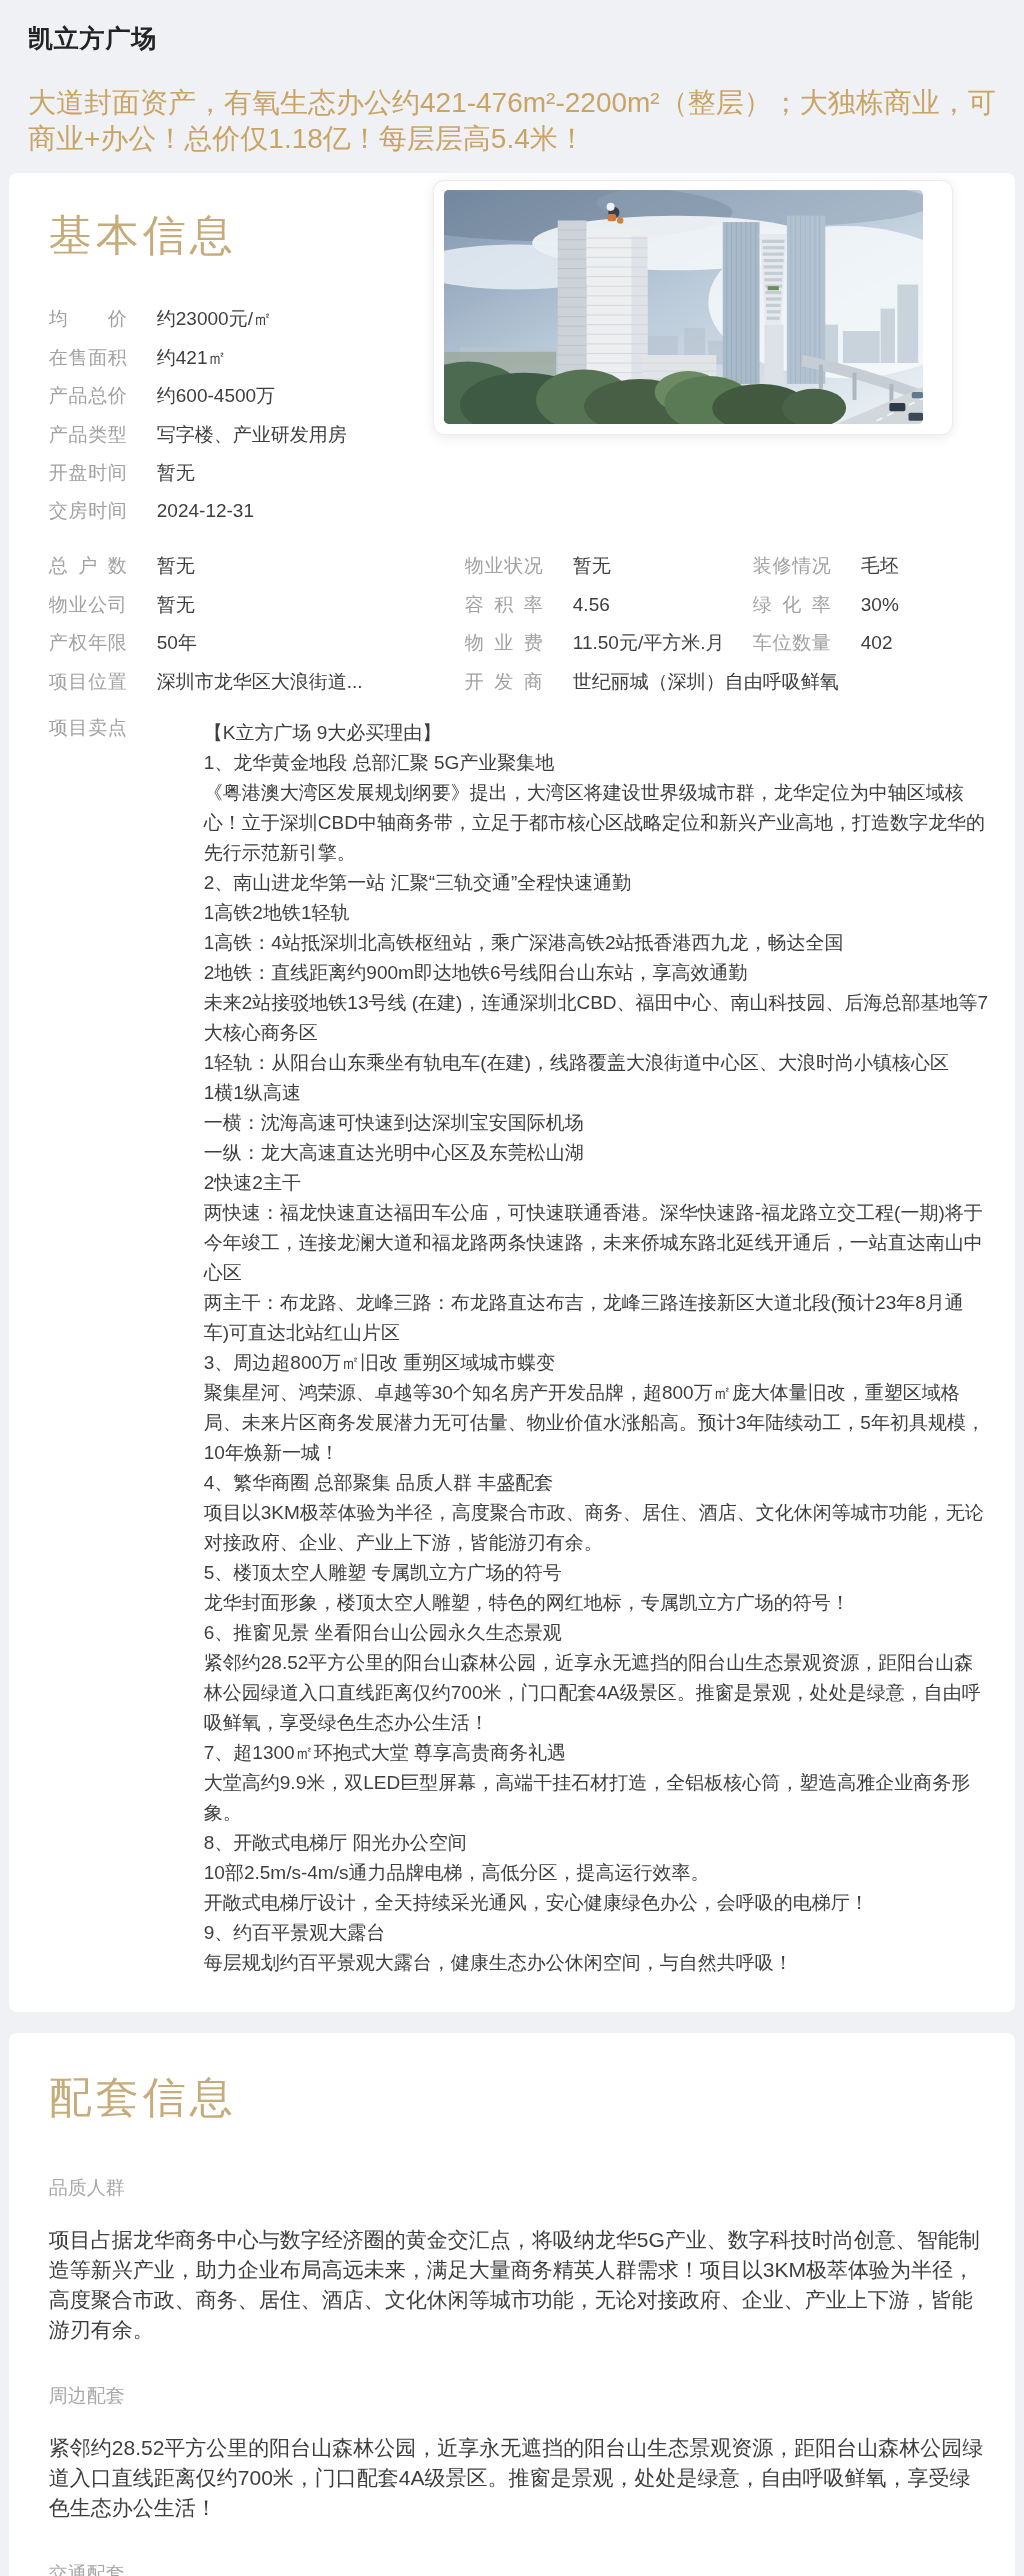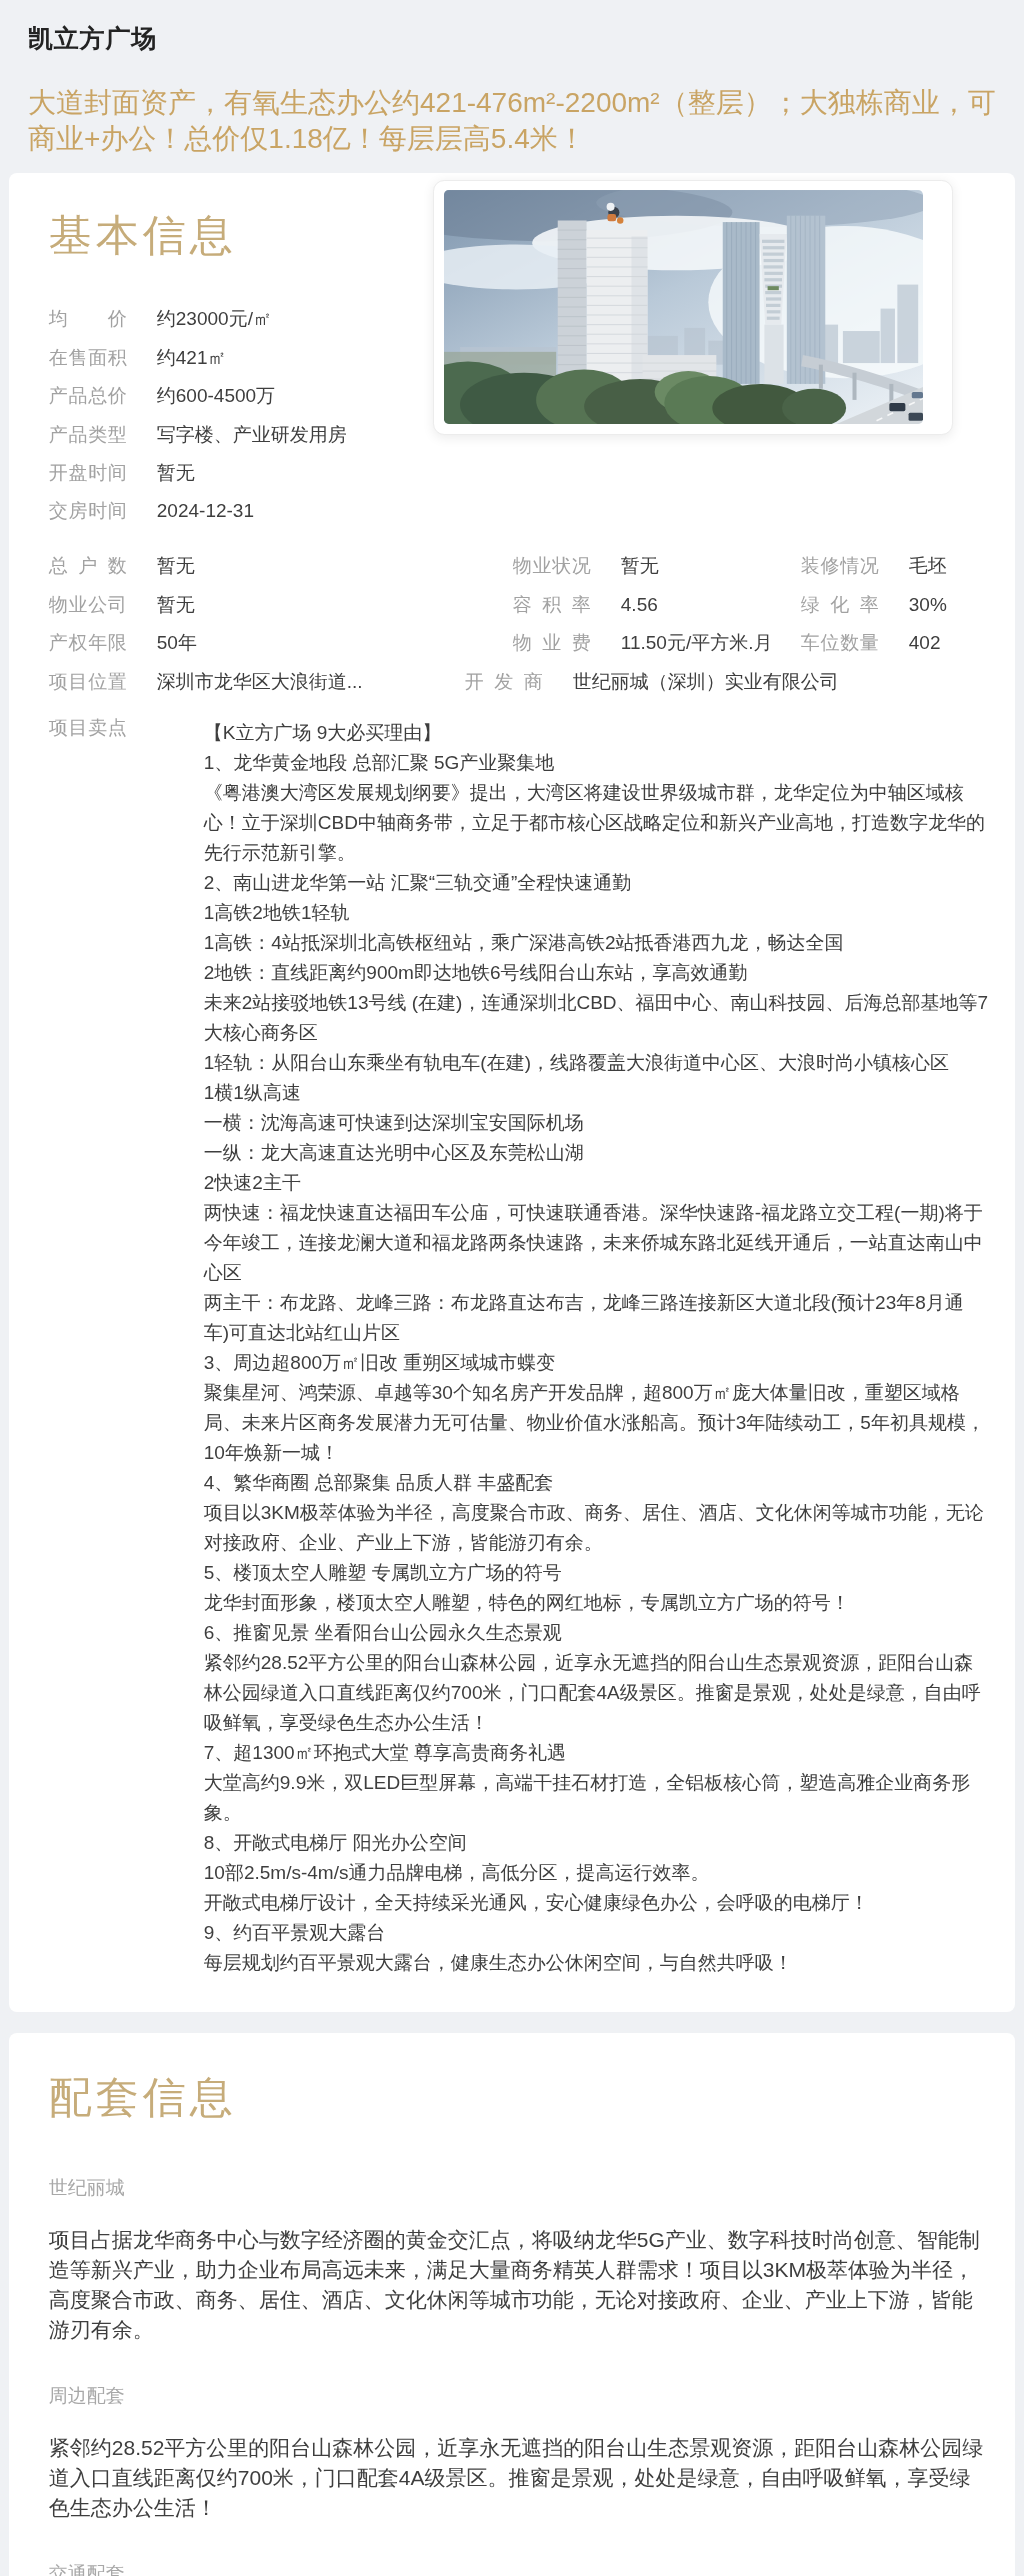--- a/index.html
+++ b/index.html
@@ -63,21 +63,21 @@
     text-align:justify;
     text-align-last:justify;
     margin-right:30px;
   }
   .val{color:#3e3e3e;}
 
   .grid{margin-top:35px;}
   .grow{display:flex;margin-bottom:18.4px;font-size:19px;line-height:20px;}
   .cell{display:flex;}
   .c1{width:416px;}
-  .c2{width:288px;margin-left:48px;}
+  .c2{width:288px;}
   .c3{flex:1;}
   .cwide{flex:1;}
 
   .selling{display:flex;font-size:19px;gap:47px;}
   .selling .lbl{padding-top:4.8px;}
   .selling .txt{
     flex:1;
     color:#3e3e3e;
     line-height:30px;
     white-space:pre-line;
@@ -280,21 +280,21 @@
           <span class="val">402</span>
         </div>
       </div>
       <div class="grow">
         <div class="cell c1">
           <span class="lbl">项目位置</span>
           <span class="val">深圳市龙华区大浪街道...</span>
         </div>
         <div class="cell cwide">
           <span class="lbl">开发商</span>
-          <span class="val">世纪丽城（深圳）实业有限公司</span>
+          <span class="val">世纪丽城（深圳）自由呼吸鲜氧</span>
         </div>
       </div>
     </div>
 
     <div class="selling">
       <span class="lbl">项目卖点</span>
       <div class="txt">【K立方广场 9大必买理由】
 1、龙华黄金地段 总部汇聚 5G产业聚集地
 《粤港澳大湾区发展规划纲要》提出，大湾区将建设世界级城市群，龙华定位为中轴区域核心！立于深圳CBD中轴商务带，立足于都市核心区战略定位和新兴产业高地，打造数字龙华的先行示范新引擎。
 2、南山进龙华第一站 汇聚“三轨交通”全程快速通勤
@@ -324,21 +324,21 @@
 开敞式电梯厅设计，全天持续采光通风，安心健康绿色办公，会呼吸的电梯厅！
 9、约百平景观大露台
 每层规划约百平景观大露台，健康生态办公休闲空间，与自然共呼吸！</div>
     </div>
   </div>
 
   <div class="card card2">
     <h2 class="sec">配套信息</h2>
 
     <div class="sec-block">
-      <div class="sec-label">世纪丽城</div>
+      <div class="sec-label">品质人群</div>
       <div class="sec-text">项目占据龙华商务中心与数字经济圈的黄金交汇点，将吸纳龙华5G产业、数字科技时尚创意、智能制造等新兴产业，助力企业布局高远未来，满足大量商务精英人群需求！项目以3KM极萃体验为半径，高度聚合市政、商务、居住、酒店、文化休闲等城市功能，无论对接政府、企业、产业上下游，皆能游刃有余。</div>
     </div>
 
     <div class="sec-block">
       <div class="sec-label">周边配套</div>
       <div class="sec-text">紧邻约28.52平方公里的阳台山森林公园，近享永无遮挡的阳台山生态景观资源，距阳台山森林公园绿道入口直线距离仅约700米，门口配套4A级景区。推窗是景观，处处是绿意，自由呼吸鲜氧，享受绿色生态办公生活！</div>
     </div>
 
     <div class="sec-block">
       <div class="sec-label">交通配套</div>

